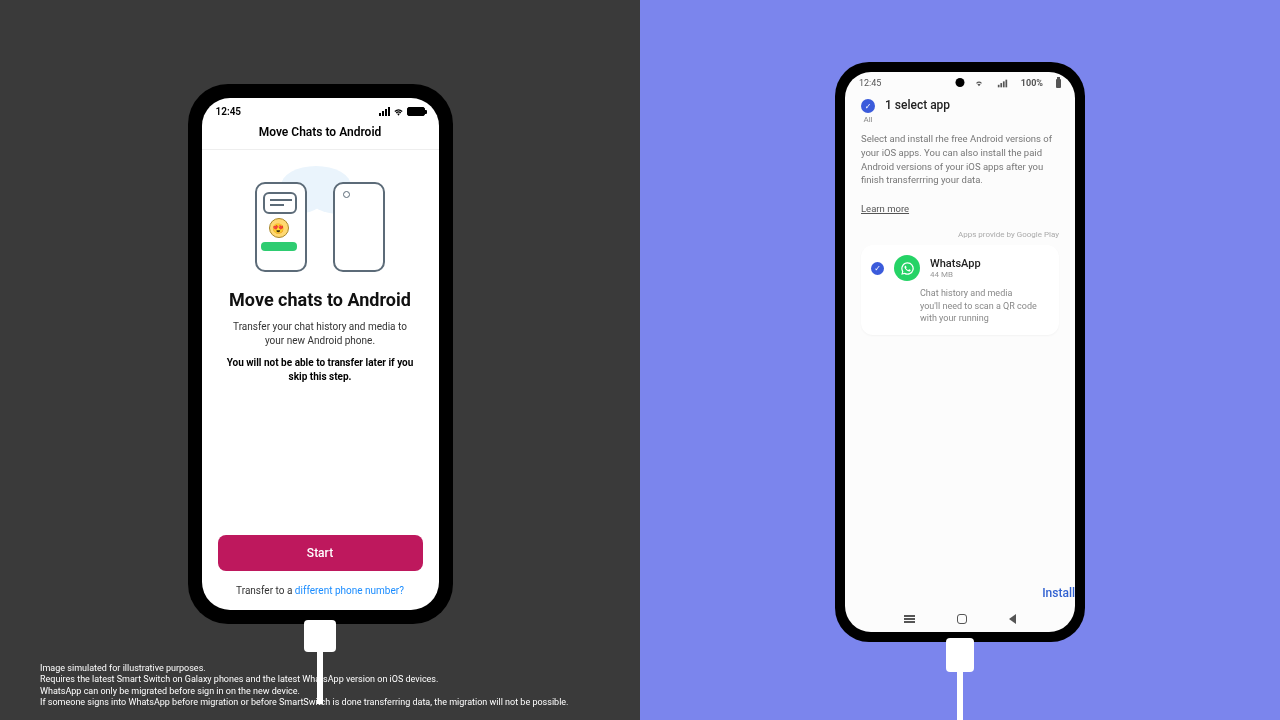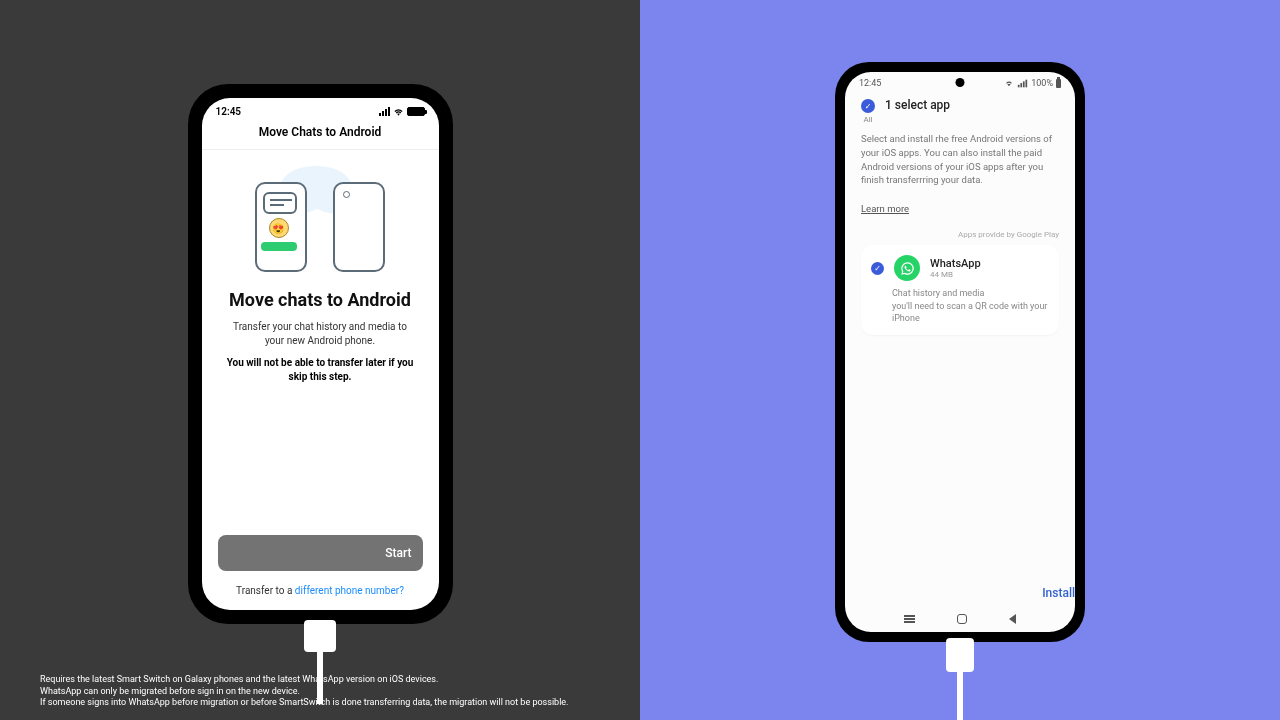--- a/index.html
+++ b/index.html
@@ -139,23 +139,23 @@
     font-size:10px;
     font-weight:700;
     text-align:center;
     padding:0 8px;
     line-height:1.4;
   }
   .ios-footer {
     padding: 6px 16px 14px;
   }
   .start-btn {
-    background:#737373;
+    background:#be185d;
     color:#fff;
-    text-align:right;
+    text-align:center;
     padding:11px;
     border-radius:8px;
     font-size:12px;
     font-weight:500;
     cursor:pointer;
   }
   .transfer-link {
     text-align:center;
     font-size:10px;
     color:#333;
@@ -185,21 +185,21 @@
   .android-screen{
     width:100%; height:100%; background:#fcfcfc; border-radius:26px;
     overflow:hidden; display:flex; flex-direction:column; position:relative;
   }
   .and-status{
     display:flex; justify-content:space-between; align-items:center;
     padding:6px 14px 2px; font-size:9px; color:#555; position:relative;
   }
   .punch{ position:absolute; left:50%; transform:translateX(-50%); top:6px;
     width:9px; height:9px; background:#000; border-radius:50%; }
-  .and-right-icons{display:flex; gap:3px; align-items:center;}
+  .and-right-icons{display:flex; gap:13px; align-items:center;font-weight:bold;}
 
   .and-content{ flex:1; padding:8px 16px 0; }
   .sel-row{ display:flex; align-items:flex-start; gap:10px; margin-bottom:8px;}
   .check-circ{
     width:14px; height:14px; border-radius:50%; background:#3b5bdb;
     display:flex; align-items:center; justify-content:center; color:#fff; font-size:8px;
     flex:none; margin-top:1px;
   }
   .sel-title{ font-size:12px; color:#222; font-weight:500;}
   .sel-all{ font-size:8px; color:#888; margin-top:2px; }
@@ -219,21 +219,21 @@
     display:flex; align-items:center; justify-content:center; color:#fff; font-size:8px; flex:none;
   }
   .wa-icon{
     width:26px; height:26px; background:#25d366; border-radius:50%;
     display:flex; align-items:center; justify-content:center; flex:none;
   }
   .wa-icon svg{width:15px;height:15px;}
   .app-name{ font-size:11px; color:#222; font-weight:500;}
   .app-size{ font-size:8px; color:#999;}
   .app-sub{
-    font-size:9px; color:#888; margin-left:21px; margin-top:6px; line-height:1.4;
+    font-size:9px; color:#888; margin-left:49px; margin-top:6px; line-height:1.4;
   }
   .install{
     text-align:right; color:#3262d1; font-size:12px; font-weight:500; padding:12px 0 8px;
   }
   .nav-bar{
     display:flex; justify-content:space-around; align-items:center;
     padding:6px 38px 8px; color:#555;
   }
   .nav-recent{ display:flex; flex-direction:column; gap:1.5px;}
   .nav-recent span{width:11px;height:1.5px;background:#555;}
@@ -345,21 +345,21 @@
                   <path fill="#fff" d="M12 2a10 10 0 0 0-8.66 15L2 22l5.1-1.32A10 10 0 1 0 12 2zm0 18a8 8 0 0 1-4.1-1.13l-.29-.17-3 .78.8-2.93-.19-.3A8 8 0 1 1 12 20zm4.4-5.93c-.24-.12-1.43-.7-1.65-.78s-.38-.12-.54.12-.62.78-.76.94-.28.18-.52.06a6.55 6.55 0 0 1-1.93-1.19 7.23 7.23 0 0 1-1.33-1.66c-.14-.24 0-.37.11-.49s.24-.28.36-.42a1.63 1.63 0 0 0 .24-.4.44.44 0 0 0 0-.42c-.06-.12-.54-1.3-.74-1.78s-.39-.4-.54-.41h-.46a.88.88 0 0 0-.64.3 2.69 2.69 0 0 0-.84 2 4.67 4.67 0 0 0 1 2.48 10.7 10.7 0 0 0 4.1 3.62 13.79 13.79 0 0 0 1.37.5 3.29 3.29 0 0 0 1.51.1 2.47 2.47 0 0 0 1.62-1.14 2 2 0 0 0 .14-1.14c-.06-.12-.22-.18-.46-.3z"></path>
                 </svg>
             </div>
             <div>
               <div class="app-name">WhatsApp</div>
               <div class="app-size">44 MB</div>
             </div>
           </div>
           <div class="app-sub">
             <div>Chat history and media</div>
-            <div>you'll need to scan a QR code with your iPhone</div>
+            <div>you'll need to scan a QR code with your running</div>
           </div>
         </div>
       </div>
 
       <div class="install">Install</div>
       <div class="nav-bar">
         <div class="nav-recent">
             <span></span>
             <span></span>
             <span></span>
@@ -367,16 +367,17 @@
         <div class="nav-home"></div>
         <div class="nav-back"></div>
       </div>
     </div>
     <div class="android-cable-plug"></div>
     <div class="android-cable"></div>
   </div>
 </div>
 
 <div class="disclaimer">
+  <div>Image simulated for illustrative purposes.</div>
   <div>Requires the latest Smart Switch on Galaxy phones and the latest WhatsApp version on iOS devices.</div>
   <div>WhatsApp can only be migrated before sign in on the new device.</div>
   <div>If someone signs into WhatsApp before migration or before SmartSwitch is done transferring data, the migration will not be possible.</div>
 </div>
 
 </body></html>

